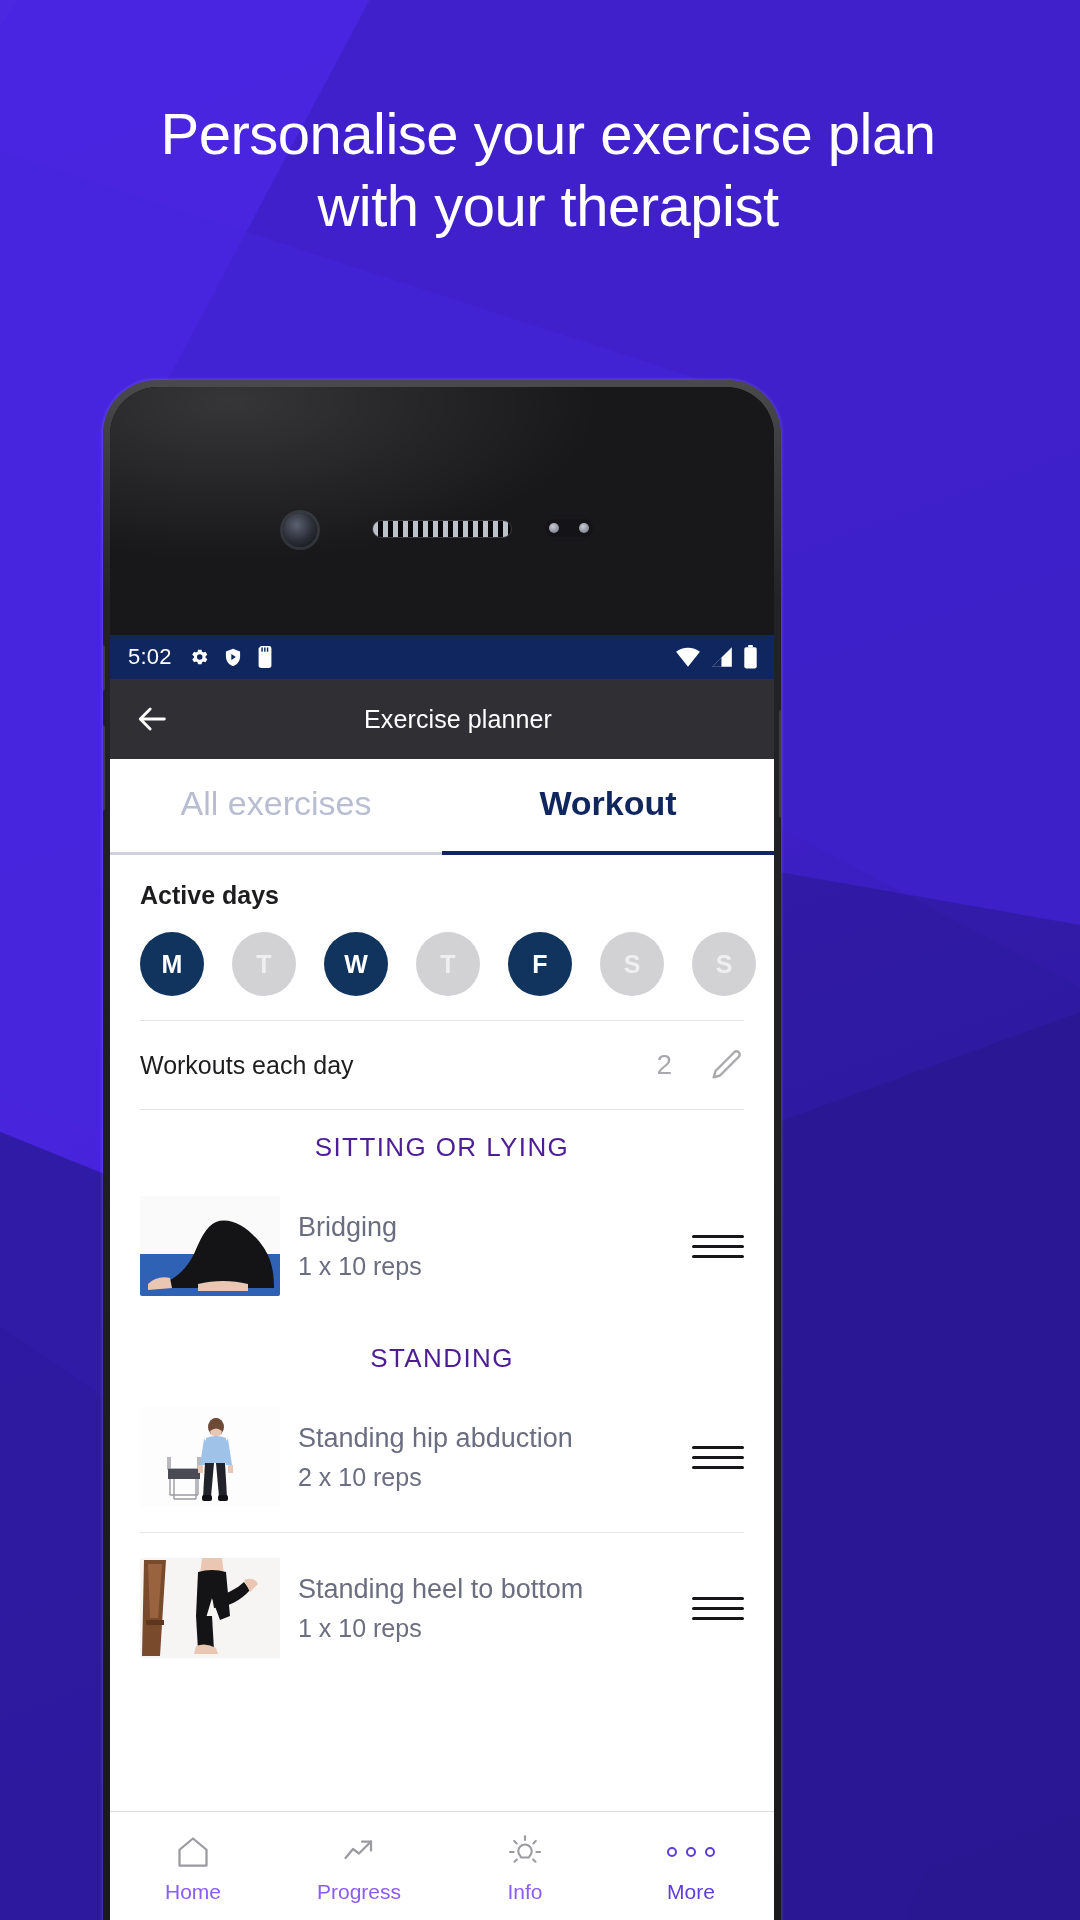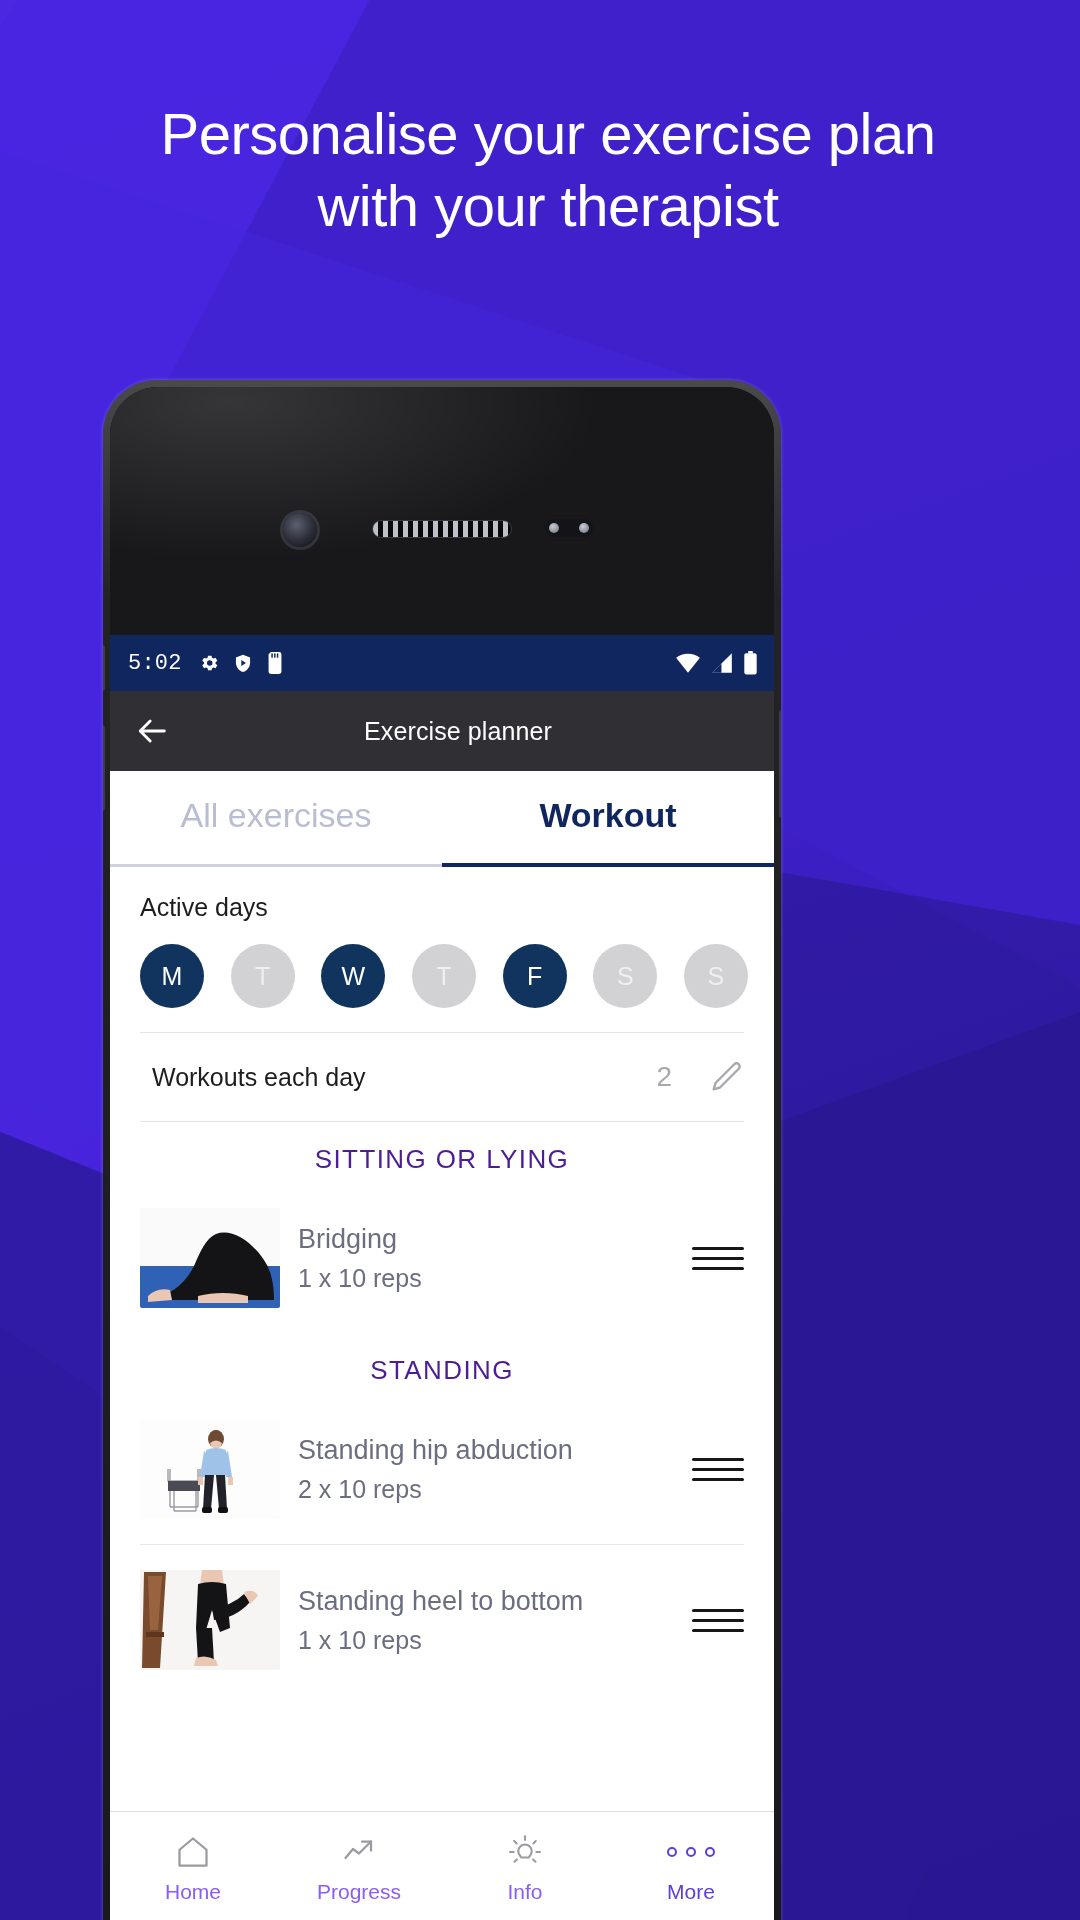--- a/index.html
+++ b/index.html
@@ -74,22 +74,22 @@
   .side-l2 { left:-3px; top:345px; width:5px; height:86px; }
   .side-r1 { right:-3px; top:330px; width:5px; height:108px; }
 
   
   #screen {
     position:absolute; left:0; top:248px; width:664px; height:1288px;
     background:#ffffff; overflow:hidden;
   }
 
   
-  #statusbar { height:56px; background:#10265e; display:flex; align-items:center;
-               padding:0 16px 0 18px; color:#fff;font-family:Liberation Mono, monospace; }
+  #statusbar { height:44px; background:#10265e; display:flex; align-items:center;
+               padding:0 16px 0 18px; color:#fff; }
   #sb-time { font-size:22px; letter-spacing:.2px; }
   #sb-left-icons { display:flex; align-items:center; gap:13px; margin-left:16px; }
   #sb-right-icons { margin-left:auto; display:flex; align-items:center; gap:9px; }
   .sb-ico { display:block; }
 
   
   #appbar { height:80px; background:#303034; display:flex; align-items:center;
             position:relative; padding-left:26px; }
   #appbar-title { position:absolute; left:16px; width:100%; text-align:center;
                   color:#fff; font-size:25px; font-weight:400; letter-spacing:.1px; }
@@ -100,31 +100,31 @@
   .tab { flex:1; text-align:center; padding-bottom:28px; }
   .tab .tab-label { font-size:34px; font-weight:400; }
   .tab.inactive .tab-label { color:#b9bdd1; }
   .tab.active .tab-label { color:#10265e; font-weight:700; }
   #tab-underline { display:flex; height:4px; }
   #tab-underline .u { flex:1; }
   #tab-underline .u.off { background:#cfd2dd; height:3px; align-self:flex-end; }
   #tab-underline .u.on { background:#10265e; height:4px; }
 
   
-  #active-days-section { padding:26px 26px 0 30px; }
+  #active-days-section { padding:26px 18px 0 30px;font-weight:bold; }
   #active-days-label { font-size:25px; color:#1d1d1f; }
   #days-row { display:flex; justify-content:space-between; margin-top:22px; }
   .day { width:64px; height:64px; border-radius:50%; display:flex;
          align-items:center; justify-content:center; font-size:25px; }
   .day.on { background:#10345e; color:#fff; }
   .day.off { background:#d2d2d4; color:#efefef; }
   .sep { height:1px; background:#e4e4e6; margin:24px 30px 0 30px; }
 
   
-  #workouts-row { display:flex; align-items:center; padding:0 30px; height:88px;margin-left:12px; }
+  #workouts-row { display:flex; align-items:center; padding:0 30px; height:88px; }
   #workouts-label { font-size:25px; color:#1d1d1f; }
   #workouts-value { margin-left:auto; font-size:28px; color:#a9a9ad; }
   #edit-pencil { margin-left:36px; width:36px; height:36px; }
 
   
   .group-header { text-align:center; font-size:26px; color:#4c1d95;
                   letter-spacing:1.4px; padding:22px 0 8px 0; }
 
   
   .ex-row { display:flex; align-items:center; padding:18px 30px 18px 30px; min-height:150px; }

